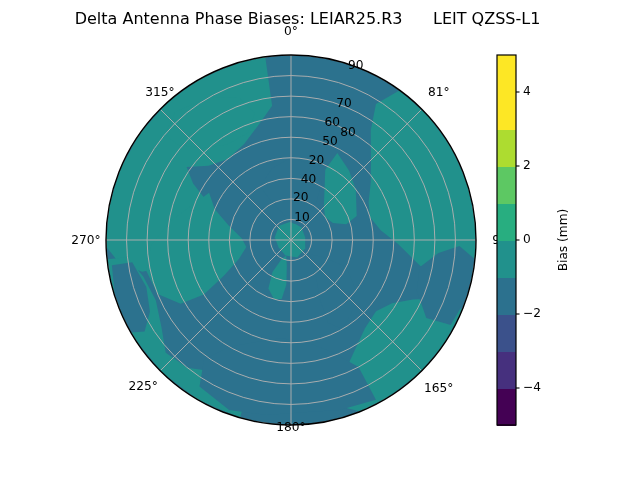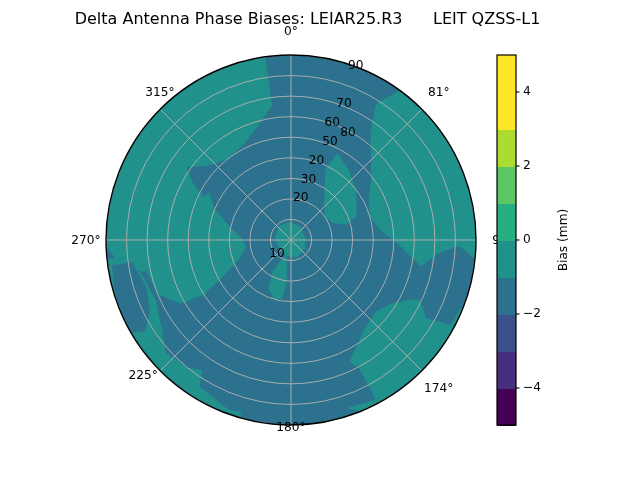--- a/index.html
+++ b/index.html
@@ -120,30 +120,30 @@
           <line x1="291" y1="240" x2="160.18524548048867" y2="109.18524548048873"></line>
         </g>
         <circle cx="291" cy="240" r="185" fill="none" stroke="#000000" stroke-width="1.4"></circle>
       </svg>
   </div>
 
   <div id="angular-labels">
       <div class="ang-label" style="left: 291px; top: 31px;">0°</div>
       <div class="ang-label" style="left: 438.785px; top: 92.2147px;">81°</div>
       <div class="ang-label" style="left: 500px; top: 240px;">90</div>
-      <div class="ang-label" style="left: 438.785px; top: 387.785px;">174°</div>
+      <div class="ang-label" style="left: 438.785px; top: 387.785px;">165°</div>
       <div class="ang-label" style="left: 291px; top: 427px;">180°</div>
-      <div class="ang-label" style="left: 143.215px; top: 375px;">225°</div>
+      <div class="ang-label" style="left: 143.215px; top: 386px;">225°</div>
       <div class="ang-label" style="left: 86px; top: 240px;">270°</div>
       <div class="ang-label" style="left: 160px; top: 92.2147px;">315°</div>
     </div>
   <div id="radial-labels">
-      <div class="rad-label" style="left: 277px; top: 217.009px; margin-top: 36px;">10</div>
+      <div class="rad-label" style="left: 302px; top: 217.009px;">10</div>
       <div class="rad-label" style="left: 300.733px; top: 197px;">20</div>
-      <div class="rad-label" style="left: 308.599px; top: 179.027px;">30</div>
+      <div class="rad-label" style="left: 308.599px; top: 179.027px;">40</div>
       <div class="rad-label" style="left: 316.465px; top: 160.037px;">20</div>
       <div class="rad-label" style="left: 330px; top: 141.046px;">50</div>
       <div class="rad-label" style="left: 332.198px; top: 122.055px;">60</div>
       <div class="rad-label" style="left: 344px; top: 103.064px;">70</div>
       <div class="rad-label" style="left: 347.93px; top: 84.0731px; margin-top: 48px;">80</div>
       <div class="rad-label" style="left: 355.796px; top: 65.0823px;">90</div>
     </div>
 
   <svg id="cbar-svg" width="640" height="480" viewBox="0 0 640 480" style="position:absolute;left:0;top:0;pointer-events:none;">
       <rect x="497" y="388" width="19" height="37.5" fill="#440154" shape-rendering="crispEdges"></rect>

